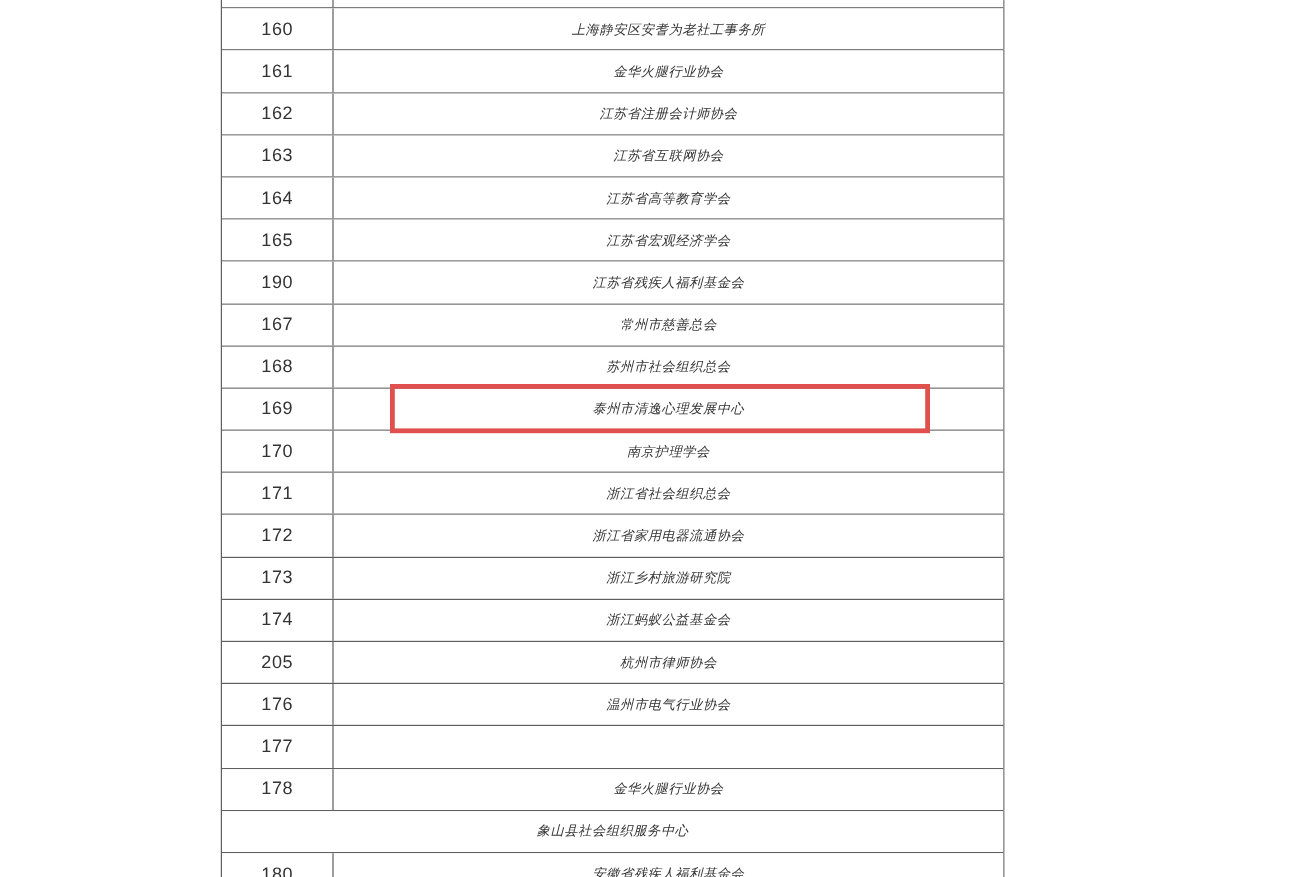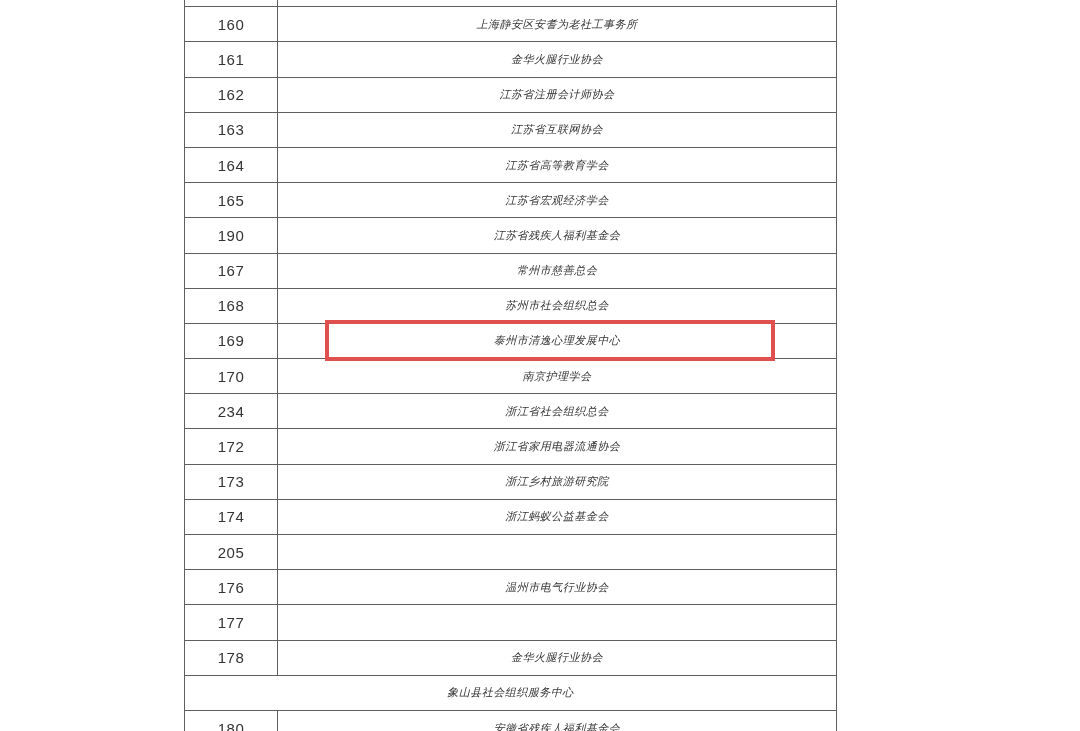--- a/index.html
+++ b/index.html
@@ -115,37 +115,38 @@
     </div>
       <div class="row">
       <div class="cell-num">169</div>
       <div class="cell-name">泰州市清逸心理发展中心<div class="highlight-box" style="border-color: rgb(223, 80, 79);"></div></div>
     </div>
       <div class="row">
       <div class="cell-num">170</div>
       <div class="cell-name">南京护理学会</div>
     </div>
       <div class="row">
-      <div class="cell-num">234</div>
+      <div class="cell-num">171</div>
       <div class="cell-name">浙江省社会组织总会</div>
     </div>
       <div class="row">
       <div class="cell-num">172</div>
       <div class="cell-name">浙江省家用电器流通协会</div>
     </div>
       <div class="row">
       <div class="cell-num">173</div>
       <div class="cell-name">浙江乡村旅游研究院</div>
     </div>
       <div class="row">
       <div class="cell-num">174</div>
       <div class="cell-name">浙江蚂蚁公益基金会</div>
     </div>
       <div class="row">
       <div class="cell-num">205</div>
+      <div class="cell-name">杭州市律师协会</div>
     </div>
       <div class="row">
       <div class="cell-num">176</div>
       <div class="cell-name">温州市电气行业协会</div>
     </div>
       <div class="row">
       <div class="cell-num">177</div>
     </div>
       <div class="row">
       <div class="cell-num">178</div>

